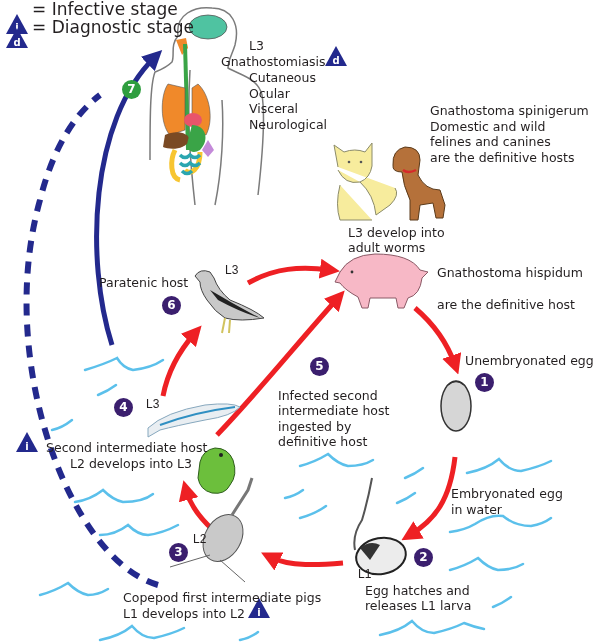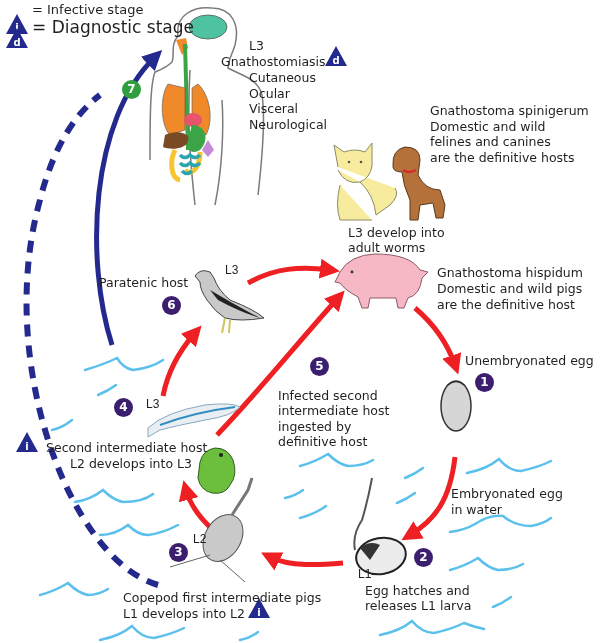--- a/index.html
+++ b/index.html
@@ -138,41 +138,40 @@
     <g>
       <path d="M16,452 L27,432 L38,452 Z" fill="#23298d"></path>
       <text x="27" y="450" text-anchor="middle" font-size="10" font-weight="bold" fill="#fff">i</text>
     </g>
     <g>
       <path d="M248,618 L259,598 L270,618 Z" fill="#23298d"></path>
       <text x="259" y="616" text-anchor="middle" font-size="10" font-weight="bold" fill="#fff">i</text>
     </g>
   </svg>
 
-  <div class="txt" style="left:32px;top:2px;font-size:13px">= Infective stage</div>
+  <div class="txt" style="left:32px;top:2px;font-size:17px">= Infective stage</div>
   <div class="txt" style="left:32px;top:20px;font-size:17px">= Diagnostic stage</div>
 
   <div class="badge green" style="left:122px;top:80px">7</div>
   <div class="txt" style="left:249px;top:38px">L3</div>
   <div class="txt" style="left:221px;top:54px">Gnathostomiasis</div>
   <div class="txt" style="left:249px;top:70px">Cutaneous</div>
   <div class="txt" style="left:249px;top:86px">Ocular</div>
   <div class="txt" style="left:249px;top:101px">Visceral</div>
   <div class="txt" style="left:249px;top:117px">Neurological</div>
 
   <div class="txt ital" style="left:430px;top:103px">Gnathostoma spinigerum</div>
   <div class="txt" style="left:430px;top:119px">Domestic and wild</div>
   <div class="txt" style="left:430px;top:150px">are the definitive hosts</div>
   <div class="txt" style="left:430px;top:134px">felines and canines</div>
 
   <div class="txt" style="left:348px;top:225px">L3 develop into</div>
   <div class="txt" style="left:348px;top:240px">adult worms</div>
 
   <div class="txt ital" style="left:437px;top:265px">Gnathostoma hispidum</div>
-  <div class="txt" style="left:437px;top:281px">Domestic and wild pigs</div>
   <div class="txt" style="left:437px;top:297px">are the definitive host</div>
 
   <div class="txt" style="left:99px;top:275px">Paratenic host</div>
   <div class="txt small" style="left:225px;top:263px">L3</div>
   <div class="badge" style="left:162px;top:296px">6</div>
 
   <div class="badge" style="left:310px;top:357px">5</div>
   <div class="txt" style="left:278px;top:388px">Infected second</div>
   <div class="txt" style="left:278px;top:403px">intermediate host</div>
   <div class="txt" style="left:278px;top:419px">ingested by</div>

